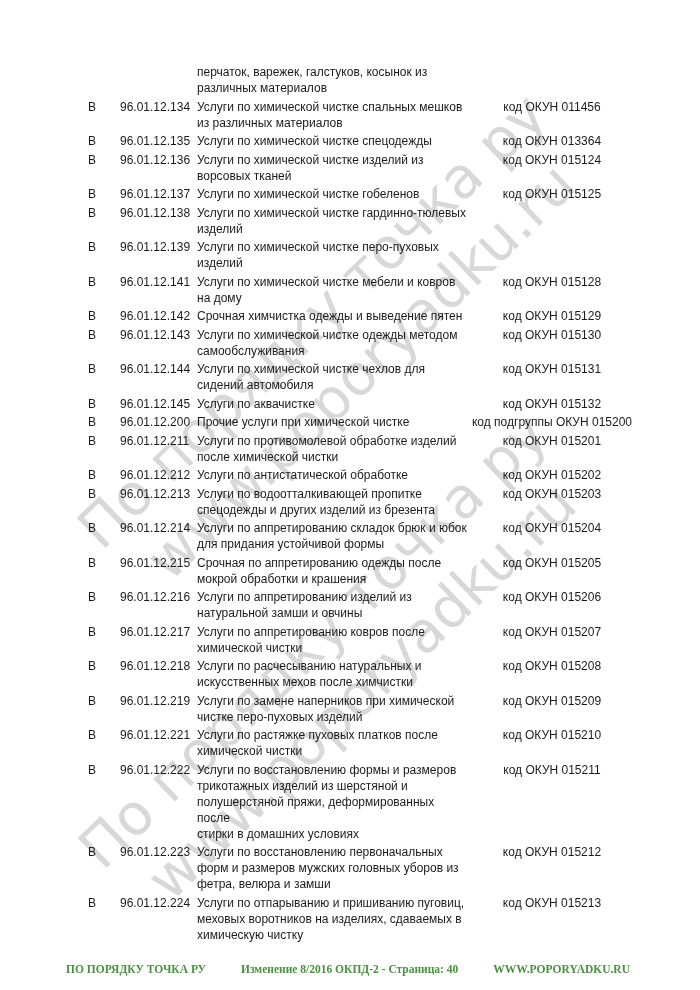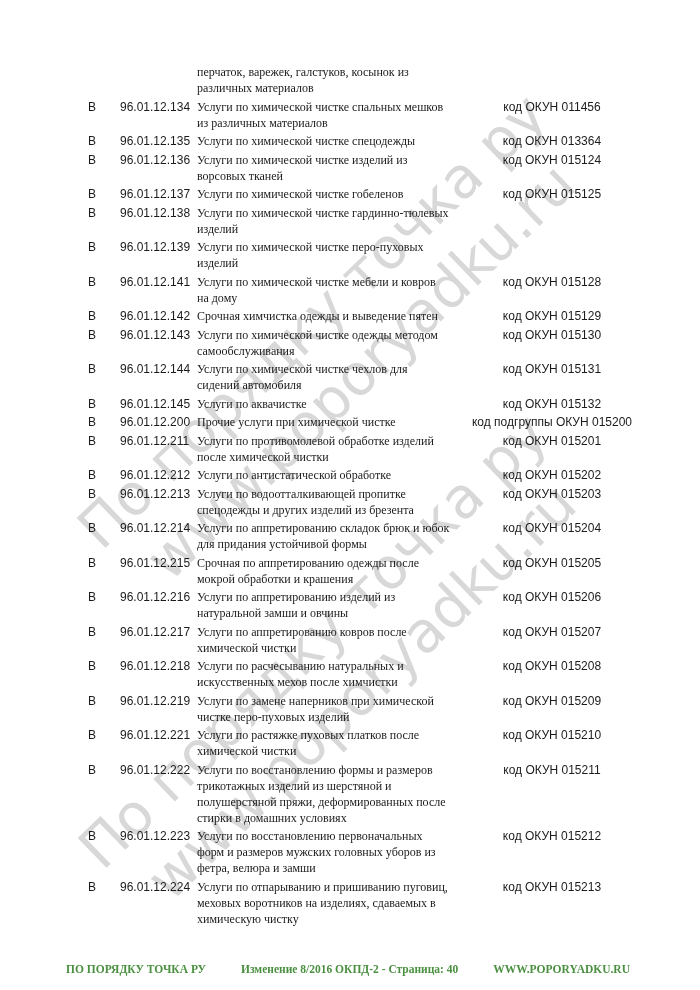--- a/index.html
+++ b/index.html
@@ -33,21 +33,21 @@
   .row {
     display: grid;
     grid-template-columns: 32px 77px 272px 166px;
     margin-bottom: 2.5px;
     font-size: 12px;
     line-height: 16px;
     color: #1b1b1b;
   }
   .c-letter { }
   .c-code { white-space: nowrap; }
-  .c-desc { white-space: pre-line; font-family: Liberation Serif, serif; }
+  .c-desc { white-space: pre-line; }
   .c-okun { text-align: center; white-space: nowrap; }
   .page-footer {
     position: absolute;
     left: 66px; top: 963px;
     width: 564px;
     display: flex;
     justify-content: space-between;
     align-items: baseline;
     font-family: "Liberation Serif", serif;
     font-weight: bold;

